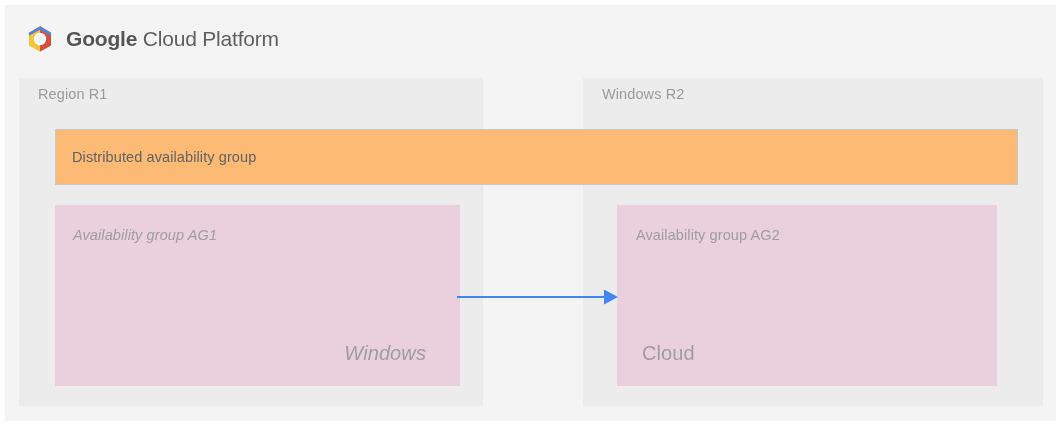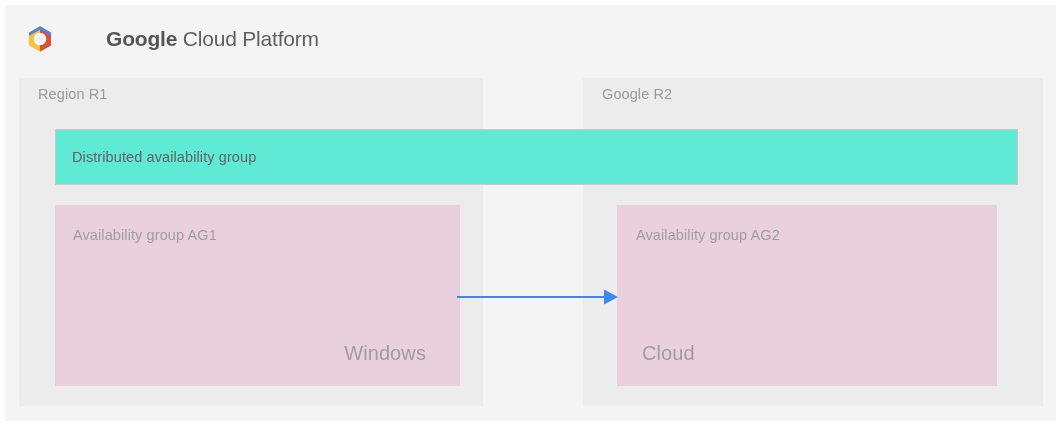--- a/index.html
+++ b/index.html
@@ -30,21 +30,20 @@
     top: 0;
     width: 100%;
     height: 68px;
     display: flex;
     align-items: center;
   }
   .brand {
     display: flex;
     align-items: center;
     margin-left: 20px;
-    gap: 40px;
   }
   .gcp-logo {
     width: 30px;
     height: 30px;
     display: block;
     flex: 0 0 auto;
   }
   .brand-text {
     margin-left: 11px;
     font-size: 21px;
@@ -76,21 +75,21 @@
     white-space: nowrap;
   }
 
   
   .dag-box {
     position: absolute;
     left: 50px;
     top: 124px;
     width: 963px;
     height: 56px;
-    background: #5eead4;
+    background: #fdba74;
     border: 1px solid #c9c9c9;
     box-sizing: border-box;
   }
   .dag-label {
     position: absolute;
     left: 16px;
     top: 50%;
     transform: translateY(-50%);
     font-size: 14.5px;
     color: #636363;
@@ -98,21 +97,21 @@
     white-space: nowrap;
   }
 
   
   .ag-box {
     position: absolute;
     top: 200px;
     height: 181px;
     background: #eacfdc;
   }
-  .ag-box-1 { left: 50px;  width: 405px; }
+  .ag-box-1 { left: 50px;  width: 405px; font-style: italic; }
   .ag-box-2 { left: 612px; width: 380px; }
 
   .ag-title {
     position: absolute;
     top: 22px;
     font-size: 14.5px;
     color: #9e9e9e;
     letter-spacing: 0.1px;
     white-space: nowrap;
   }
@@ -162,21 +161,21 @@
         <span class="b-google">Google</span><span class="b-cloud"> Cloud Platform</span>
       </div>
     </div>
   </div>
 
   <div class="region region-r1">
     <div class="region-label">Region R1</div>
   </div>
 
   <div class="region region-r2">
-    <div class="region-label">Google R2</div>
+    <div class="region-label">Windows R2</div>
   </div>
 
   <div class="dag-box">
     <div class="dag-label">Distributed availability group</div>
   </div>
 
   <div class="ag-box ag-box-1">
     <div class="ag-title">Availability group AG1</div>
     <div class="ag-os">Windows</div>
   </div>

